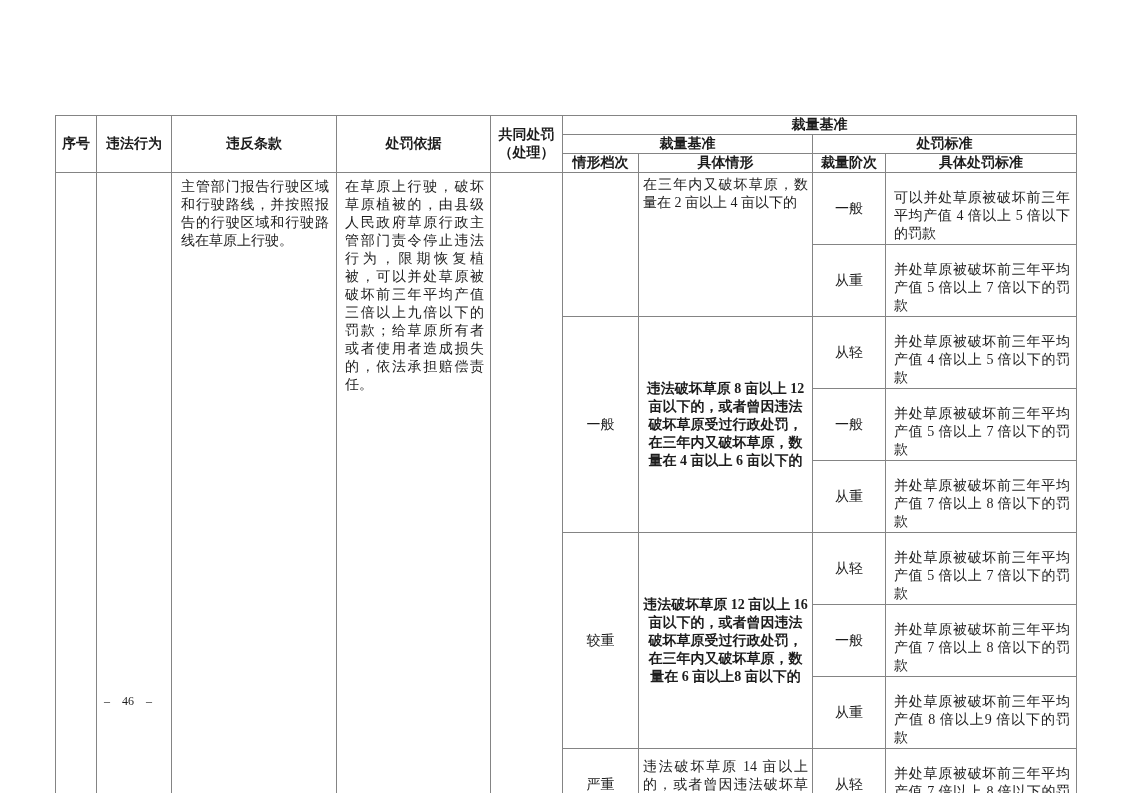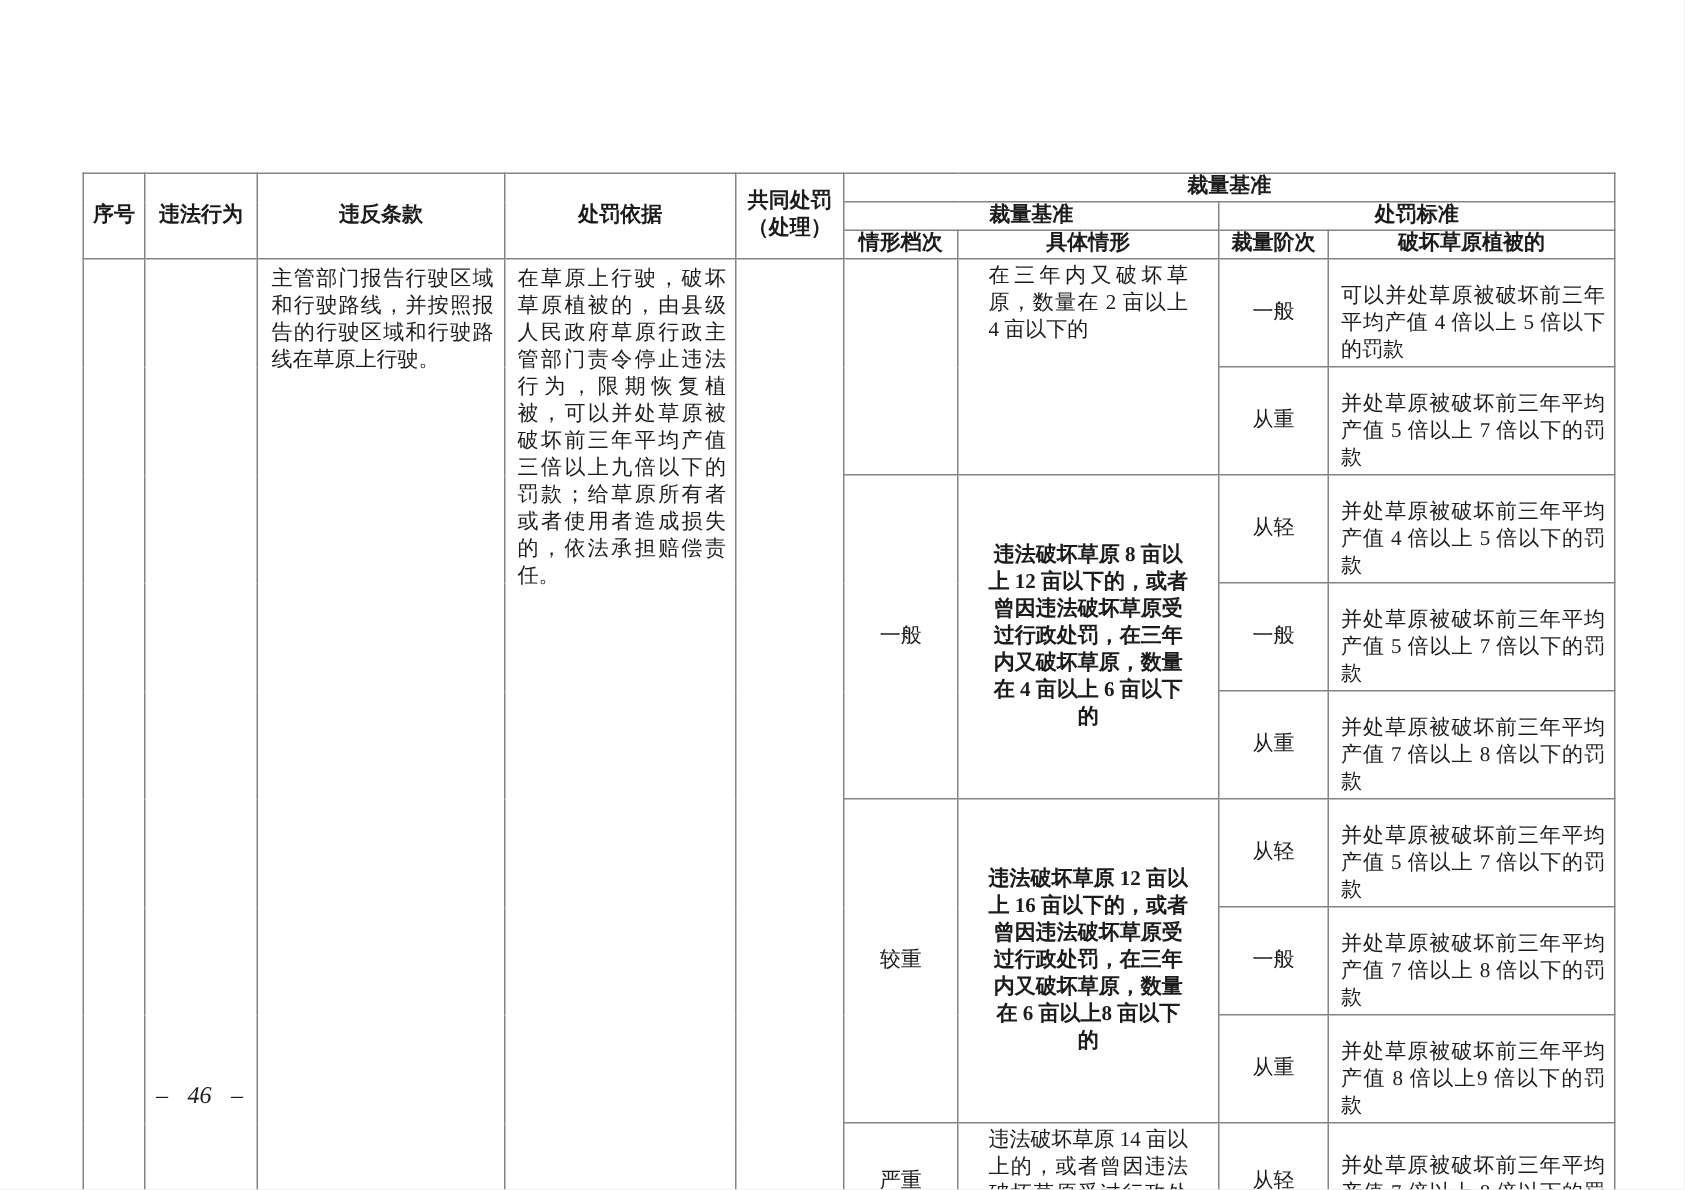--- a/index.html
+++ b/index.html
@@ -31,29 +31,28 @@
     padding:0 2px;
   }
   .pre { white-space:pre-line; }
   td.c-empty { }
   td.c-top { vertical-align:top; }
   td.c-mid { vertical-align:middle; }
   td.c-just { text-align:justify; text-justify:inter-ideograph; }
   td.c-center { text-align:center;font-weight:bold; }
   td.clause { padding:5px 7px 8px 9px; }
   td.basis  { padding:5px 6px 16px 8px; }
-  td.situation { padding:3px 20px; }
+  td.situation { padding:3px 4px; }
   td.grade, td.tier { text-align:center; vertical-align:middle;border-radius:17px; }
   td.standard { padding:16px 6px 1px 8px; text-align:justify; text-justify:inter-ideograph; vertical-align:middle; }
   .page-footer {
-    position:absolute; left:104px; top:722px;
-    font-size:16px;
+    position:absolute; left:104px; top:694px;
+    font-size:12px;
     word-spacing:9px;
     color:#1c1c1c;
-    font-style:italic;
   }
 </style>
 </head>
 <body>
 
 <div class="page">
 
   <table class="doc-table">
     <colgroup>
       <col style="width:41px">
@@ -78,21 +77,21 @@
         <th colspan="4">裁量基准</th>
       </tr>
       <tr style="height:19px">
         <th colspan="2">裁量基准</th>
         <th colspan="2">处罚标准</th>
       </tr>
       <tr style="height:19px">
         <th>情形档次</th>
         <th>具体情形</th>
         <th>裁量阶次</th>
-        <th>破坏草原植被的</th>
+        <th>具体处罚标准</th>
       </tr>
     </thead>
 
     <tbody>
 
       <tr style="height:56px">
         <td rowspan="9" class="c-empty"></td>
         <td rowspan="9" class="c-empty"></td>
         <td rowspan="9" class="clause c-top c-just">主管部门报告行驶区域和行驶路线，并按照报告的行驶区域和行驶路线在草原上行驶。</td>
         <td rowspan="9" class="basis c-top c-just">在草原上行驶，破坏草原植被的，由县级人民政府草原行政主管部门责令停止违法行为，限期恢复植被，可以并处草原被破坏前三年平均产值三倍以上九倍以下的罚款；给草原所有者或者使用者造成损失的，依法承担赔偿责任。</td>

